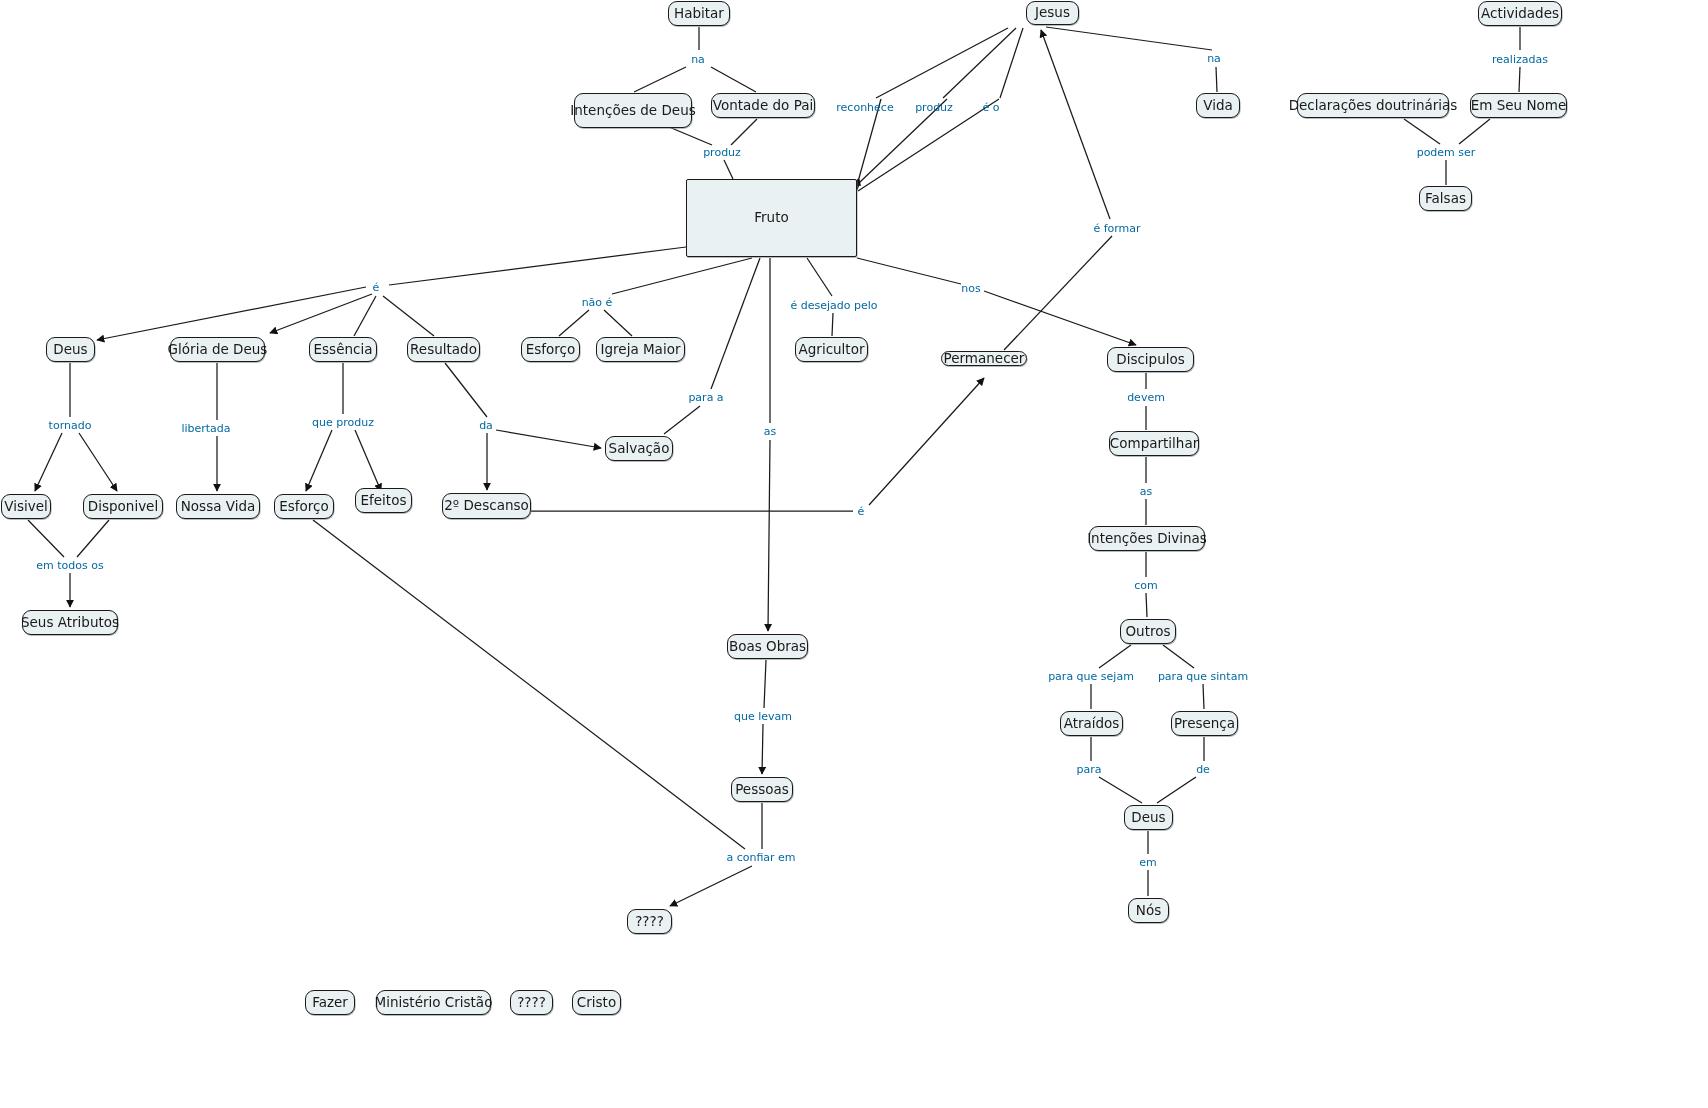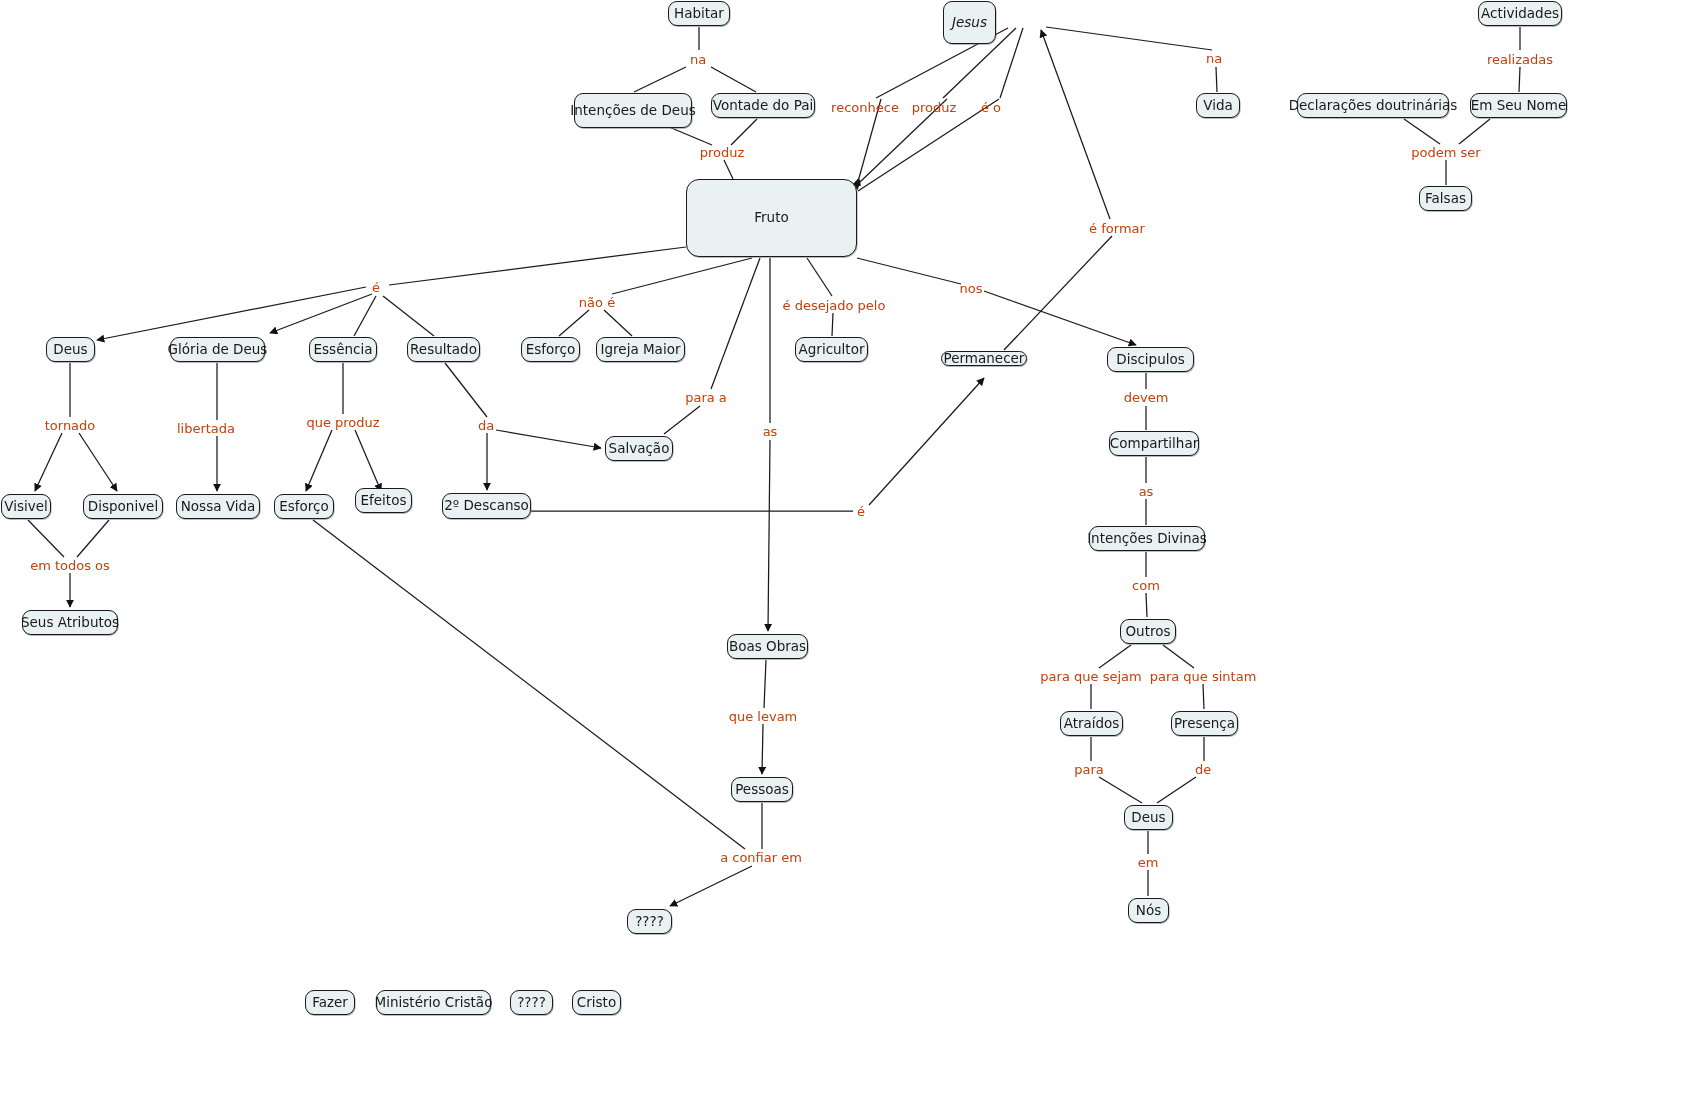--- a/index.html
+++ b/index.html
@@ -32,28 +32,28 @@
     font-size: 13.5px;
     line-height: 1;
     display: flex;
     align-items: center;
     justify-content: center;
     white-space: nowrap;
     padding: 0 9px;
     box-shadow: 0.7px 0.9px 0 rgba(120,130,135,0.55);
   }
   .node.big {
-    border-radius: 13px;
+    border-radius: 2px;
     align-items: center;
     justify-content: center;
   }
   .link-label {
     position: absolute;
-    color: #c2410c;
-    font-size: 13px;
+    color: #0369a1;
+    font-size: 11px;
     line-height: 1;
     white-space: nowrap;
     background: transparent;
     transform: translate(-50%, -50%);
     text-align: center;
   }
 </style>
 </head>
 <body>
 
@@ -141,21 +141,21 @@
         <path d="M 1196,777 L 1157,803"></path>
         <path d="M 1148,831 L 1148,854"></path>
         <path d="M 1148,870 L 1148,896"></path>
         <path d="M 766,660 L 764,708"></path>
         <path d="M 763,724 L 762,774" marker-end="url(#arrowEnd)"></path>
       </g>
   </svg>
 
   <div id="node-layer">
       <div class="node" style="left: 668px; top: 1px; width: 62px; height: 25px;">Habitar</div>
-      <div class="node" style="left: 943px; top: 1px; width: 53px; height: 43px; font-style: italic;">Jesus</div>
+      <div class="node" style="left: 1026px; top: 1px; width: 53px; height: 24px;">Jesus</div>
       <div class="node" style="left: 1478px; top: 1px; width: 84px; height: 25px;">Actividades</div>
       <div class="node" style="left: 574px; top: 93px; width: 118px; height: 35px;">Intenções de Deus</div>
       <div class="node" style="left: 711px; top: 93px; width: 104px; height: 25px;">Vontade do Pai</div>
       <div class="node" style="left: 1196px; top: 93px; width: 44px; height: 25px;">Vida</div>
       <div class="node" style="left: 1297px; top: 93px; width: 152px; height: 25px;">Declarações doutrinárias</div>
       <div class="node" style="left: 1470px; top: 93px; width: 97px; height: 25px;">Em Seu Nome</div>
       <div class="node" style="left: 1419px; top: 186px; width: 53px; height: 25px;">Falsas</div>
       <div class="node big" style="left: 686px; top: 179px; width: 171px; height: 78px;">Fruto</div>
       <div class="node" style="left: 46px; top: 337px; width: 49px; height: 25px;">Deus</div>
       <div class="node" style="left: 170px; top: 337px; width: 95px; height: 25px;">Glória de Deus</div>

